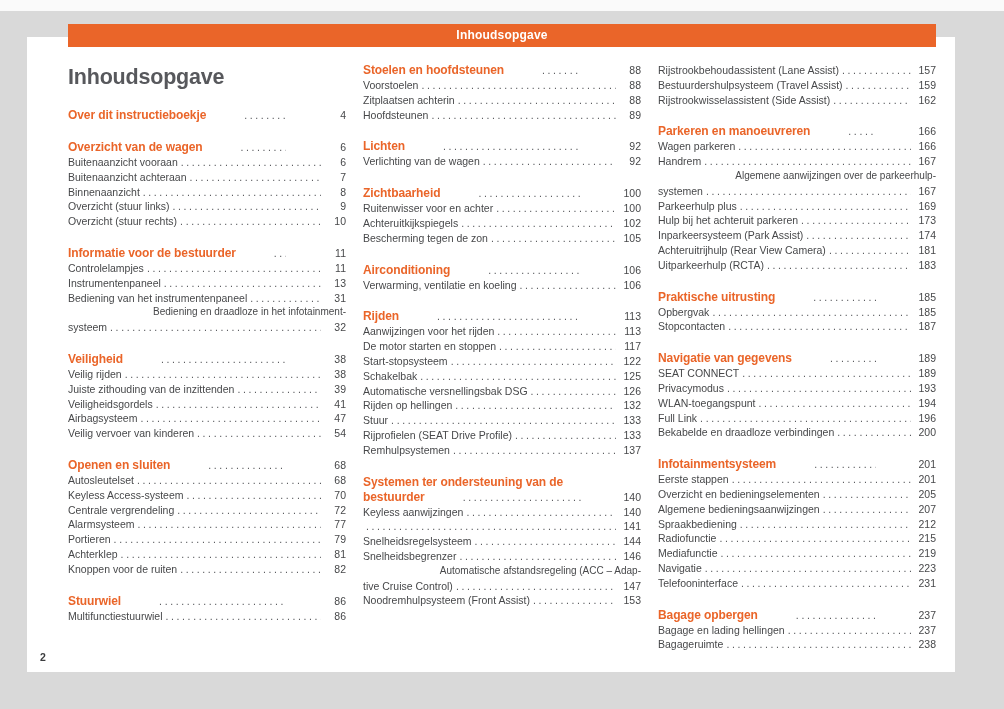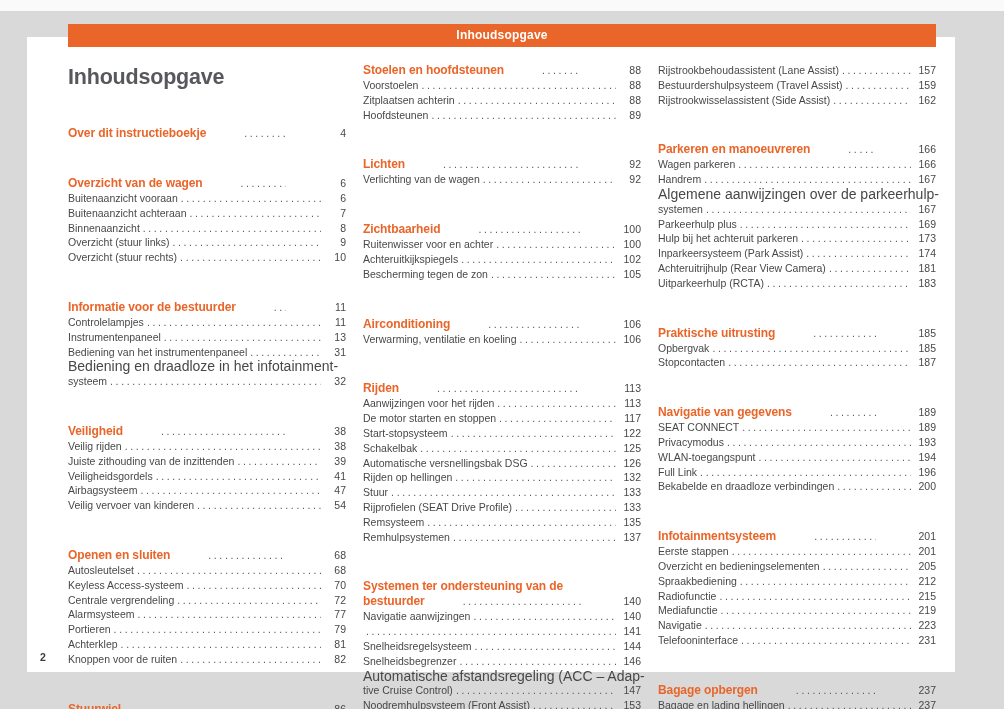--- a/index.html
+++ b/index.html
@@ -12,28 +12,28 @@
   html,body{width:1004px;height:709px;overflow:hidden;}
   body{font-family:"Liberation Sans","DejaVu Sans",sans-serif;background:var(--bg);}
   .stage{position:relative;width:1004px;height:709px;background:var(--bg);}
   .prev-page-edge{position:absolute;left:0;top:0;width:1004px;height:11px;background:#fafafa;}
   .page{position:absolute;left:27px;top:37px;width:928px;height:635px;background:#ffffff;}
   .banner{position:absolute;left:68px;top:24px;width:868px;height:23px;background:var(--accent);
           color:#ffffff;font-size:12px;font-weight:bold;text-align:center;line-height:23px;letter-spacing:.2px;}
   .columns{position:absolute;left:41px;top:26px;width:868px;display:flex;gap:17px;}
   .column{flex:1 1 0;min-width:0;}
   .page-title{font-size:21.5px;line-height:28px;font-weight:bold;color:var(--title);margin:0 0 10px 0;letter-spacing:-.2px;}
-  .column > .section{margin-top:35px;}
+  .column > .section{margin-top:17px;}
   .column > .section:first-child{margin-top:0;}
   .row{display:flex;align-items:baseline;line-height:14.8px;font-size:10.5px;color:var(--text);}
   .title-row{line-height:15px;gap:35px;}
   .sec-title,.sec-title-line{font-size:12px;font-weight:bold;color:var(--accent);letter-spacing:-.1px;white-space:nowrap;}
   .sec-title-line{display:block;line-height:15px;}
   .label{white-space:nowrap;color:var(--text);}
-  .entry-line{display:block;line-height:14.8px;font-size:14px;color:var(--text);white-space:nowrap;}
+  .entry-line{display:block;line-height:14.8px;font-size:10px;color:var(--text);white-space:nowrap;text-align:right;}
   .dots{flex:1 1 auto;overflow:hidden;white-space:nowrap;margin:0 5px 0 3px;color:#55565a;
         font-size:10.5px;font-weight:normal;letter-spacing:2.6px;}
   .dots::after{content:"..........................................................................................................................";}
   .num{flex:0 0 auto;min-width:20px;text-align:right;font-size:10.5px;font-weight:normal;color:var(--text);}
   .page-num{position:absolute;left:13px;top:614px;font-size:10.5px;font-weight:bold;color:#3b3c3e;}
 </style>
 </head>
 <body>
 
 <div class="stage">
@@ -306,39 +306,34 @@
               <span class="label">Stuur</span>
               <span class="dots"></span>
               <span class="num">133</span>
             </div>
             <div class="row">
               <span class="label">Rijprofielen (SEAT Drive Profile)</span>
               <span class="dots"></span>
               <span class="num">133</span>
             </div>
             <div class="row">
-              <span class="label">Remsysteem</span>
-              <span class="dots"></span>
-              <span class="num">135</span>
-            </div>
-            <div class="row">
               <span class="label">Remhulpsystemen</span>
               <span class="dots"></span>
               <span class="num">137</span>
             </div>
           </div>
           <div class="section">
             <div class="sec-title-line">Systemen ter ondersteuning van de</div>
             <div class="row title-row">
               <span class="sec-title">bestuurder</span>
               <span class="dots"></span>
               <span class="num">140</span>
             </div>
             <div class="row">
-              <span class="label">Navigatie aanwijzingen</span>
+              <span class="label">Keyless aanwijzingen</span>
               <span class="dots"></span>
               <span class="num">140</span>
             </div>
             <div class="row">
               <span class="dots"></span>
               <span class="num">141</span>
             </div>
             <div class="row">
               <span class="label">Snelheidsregelsysteem</span>
               <span class="dots"></span>
@@ -485,20 +480,25 @@
             </div>
             <div class="row">
               <span class="label">Eerste stappen</span>
               <span class="dots"></span>
               <span class="num">201</span>
             </div>
             <div class="row">
               <span class="label">Overzicht en bedieningselementen</span>
               <span class="dots"></span>
               <span class="num">205</span>
+            </div>
+            <div class="row">
+              <span class="label">Algemene bedieningsaanwijzingen</span>
+              <span class="dots"></span>
+              <span class="num">207</span>
             </div>
             <div class="row">
               <span class="label">Spraakbediening</span>
               <span class="dots"></span>
               <span class="num">212</span>
             </div>
             <div class="row">
               <span class="label">Radiofunctie</span>
               <span class="dots"></span>
               <span class="num">215</span>

